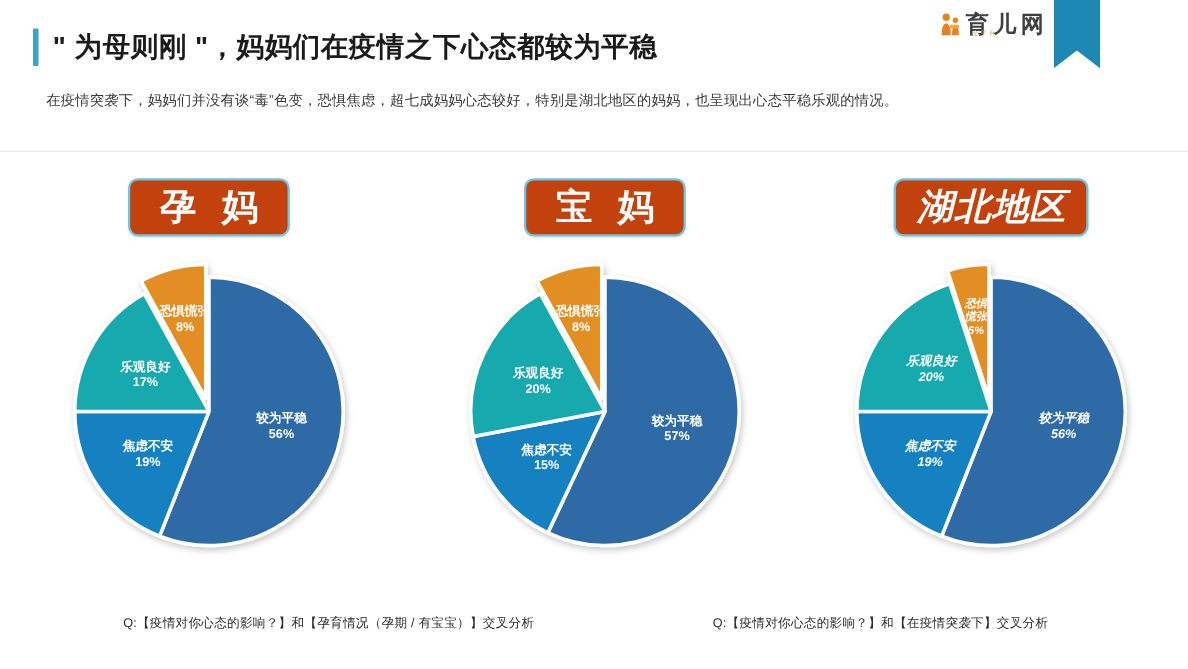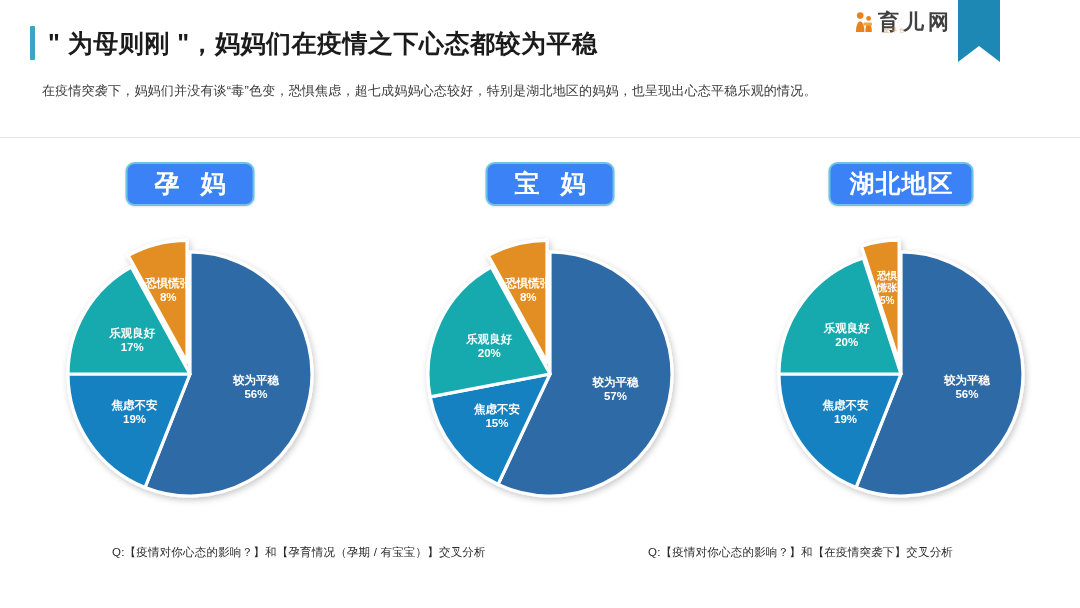--- a/index.html
+++ b/index.html
@@ -36,43 +36,43 @@
     position:absolute;left:884px;top:27px;font-size:5.5px;color:#d9a262;letter-spacing:2px;
   }
   
   .ribbon{position:absolute;left:958px;top:0;width:42px;height:62px;}
 
   
   .charts{position:absolute;left:0;top:150px;width:1080px;height:400px;}
   .chart-col{position:absolute;top:0;width:360px;height:400px;}
   .col-0{left:10px;}
   .col-1{left:370px;}
-  .col-2{left:721px;}
+  .col-2{left:721px;font-style:italic;}
 
   .badge{
     position:absolute;top:12px;left:50%;transform:translateX(-50%);
-    background:#3b82f6;border:2px solid #6ec4e0;border-radius:9px;
-    color:#ffffff;font-size:25px;font-weight:bold;letter-spacing:7px;
+    background:#c2410c;border:2px solid #6ec4e0;border-radius:9px;
+    color:#ffffff;font-size:33px;font-weight:bold;letter-spacing:7px;
     padding:5px 20px 6px 27px;white-space:nowrap;line-height:1.15;
     box-shadow:0 1px 2px rgba(0,0,0,.10);
   }
   .badge.tight{letter-spacing:1px;padding:5px 18px 6px 19px;}
 
   .pie-wrap{position:absolute;top:74px;left:50%;transform:translateX(-50%);
             width:300px;height:300px;}
   .pie-wrap svg{display:block;}
 
   .slice-label{
     font-family:"Liberation Sans","DejaVu Sans",sans-serif;
     font-weight:bold;fill:#ffffff;
   }
   .slice-label .pct{font-weight:bold;}
 
   
-  .footnotes{position:absolute;left:0;top:545px;width:1080px;height:30px;}
+  .footnotes{position:absolute;left:0;top:559px;width:1080px;height:30px;}
   .footnote{
     position:absolute;top:0;font-size:11.5px;color:#2b2b2b;white-space:nowrap;
     letter-spacing:.2px;
   }
   .fn-0{left:112px;}
   .fn-1{left:648px;}
 </style>
 </head>
 <body>
 

